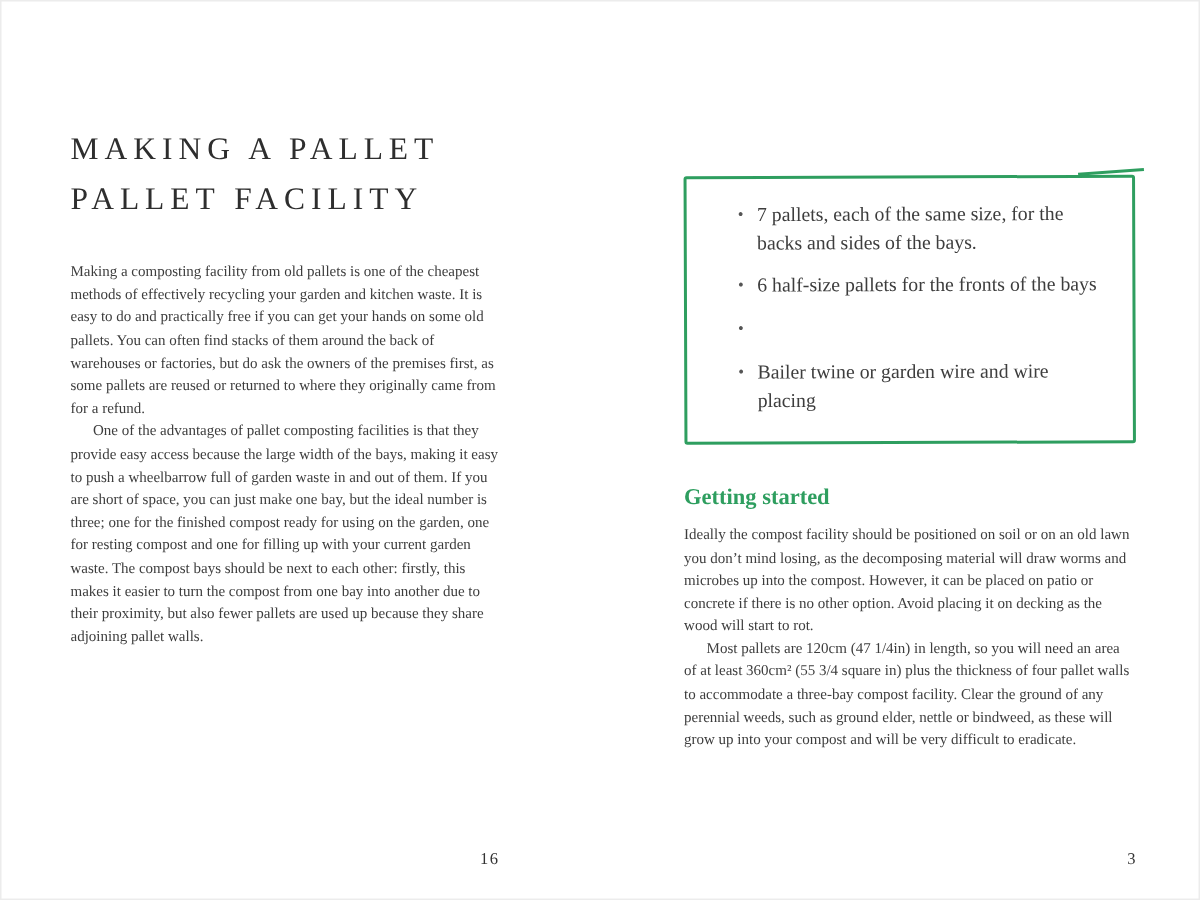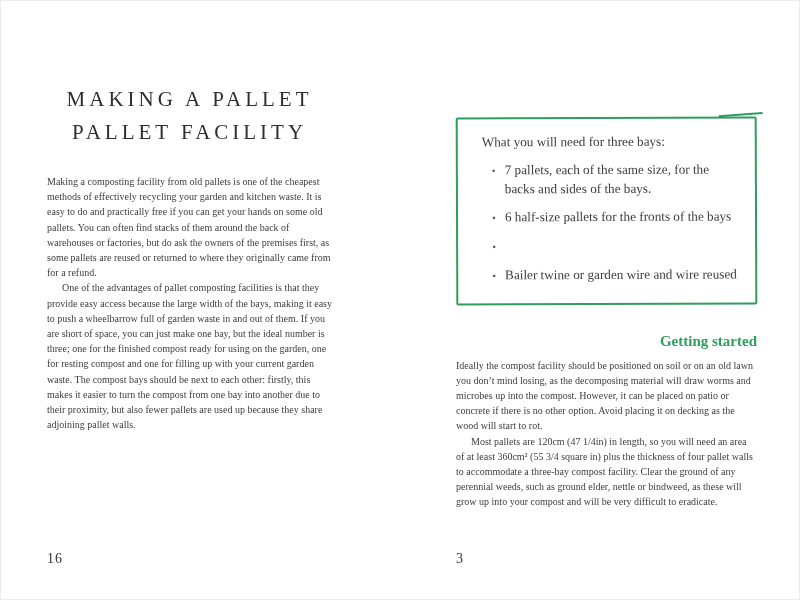--- a/index.html
+++ b/index.html
@@ -13,21 +13,21 @@
     font-family: "Liberation Serif", serif;
     color: #3d3d3d;
     position: relative;
     overflow: hidden;
   }
   .page { width: 400px; position: relative; }
   .page-left  { padding: 82px 68px 0 46px; }
   .page-right { padding: 116px 42px 0 56px; }
 
   .page-title {
-    text-align: center;
+    text-align: left;
     font-size: 21px;
     letter-spacing: 4px;
     line-height: 1.55;
     color: #2e2e2e;
     font-weight: 400;
     margin: 0 0 26px 0;
   }
   .page-title span { display: block; }
 
   .body-copy p {
@@ -64,30 +64,29 @@
     line-height: 1.42;
     margin-bottom: 10px;
   }
   .bullet { color: #555; font-size: 11px; line-height: 1.7; }
 
   .section-heading {
     color: var(--accent);
     font-weight: 700;
     font-size: 15px;
     margin: 0 0 8px 0;
-    text-align: right;
   }
 
   .page-number {
     position: absolute;
-    bottom: 32px;
-    font-size: 14px;
+    bottom: 20px;
+    font-size: 11px;
     letter-spacing: 1px;
     color: #333;
-    text-align: left;
+    text-align: right;
   }
   .page-left  .page-number { left: 46px;  width: 286px; }
   .page-right .page-number { left: 56px;  width: 302px; }
 </style>
 </head>
 <body>
 
 <div class="spread">
 
   <div class="page page-left">
@@ -99,36 +98,35 @@
       <p>Making a composting facility from old pallets is one of the cheapest methods of effectively recycling your garden and kitchen waste. It is easy to do and practically free if you can get your hands on some old pallets. You can often find stacks of them around the back of warehouses or factories, but do ask the owners of the premises first, as some pallets are reused or returned to where they originally came from for a refund.</p>
       <p class="indent">One of the advantages of pallet composting facilities is that they provide easy access because the large width of the bays, making it easy to push a wheelbarrow full of garden waste in and out of them. If you are short of space, you can just make one bay, but the ideal number is three; one for the finished compost ready for using on the garden, one for resting compost and one for filling up with your current garden waste. The compost bays should be next to each other: firstly, this makes it easier to turn the compost from one bay into another due to their proximity, but also fewer pallets are used up because they share adjoining pallet walls.</p>
     </div>
     <div class="page-number">16</div>
   </div>
 
   <div class="page page-right">
 
     <div class="supplies-box">
       <div class="box-overshoot"></div>
-      <p class="supplies-intro">What you will need for three bays:</p>
       <ul class="supplies-list">
         <li class="supplies-item">
           <span class="bullet">•</span>
           <span>7 pallets, each of the same size, for the backs and sides of the bays.</span>
         </li>
         <li class="supplies-item">
           <span class="bullet">•</span>
           <span>6 half-size pallets for the fronts of the bays</span>
         </li>
         <li class="supplies-item">
           <span class="bullet">•</span>
         </li>
         <li class="supplies-item">
           <span class="bullet">•</span>
-          <span>Bailer twine or garden wire and wire reused</span>
+          <span>Bailer twine or garden wire and wire placing</span>
         </li>
       </ul>
     </div>
 
     <h2 class="section-heading">Getting started</h2>
     <div class="body-copy">
       <p>Ideally the compost facility should be positioned on soil or on an old lawn you don’t mind losing, as the decomposing material will draw worms and microbes up into the compost. However, it can be placed on patio or concrete if there is no other option. Avoid placing it on decking as the wood will start to rot.</p>
       <p class="indent">Most pallets are 120cm (47 1/4in) in length, so you will need an area of at least 360cm² (55 3/4 square in) plus the thickness of four pallet walls to accommodate a three-bay compost facility. Clear the ground of any perennial weeds, such as ground elder, nettle or bindweed, as these will grow up into your compost and will be very difficult to eradicate.</p>
     </div>
     <div class="page-number">3</div>

